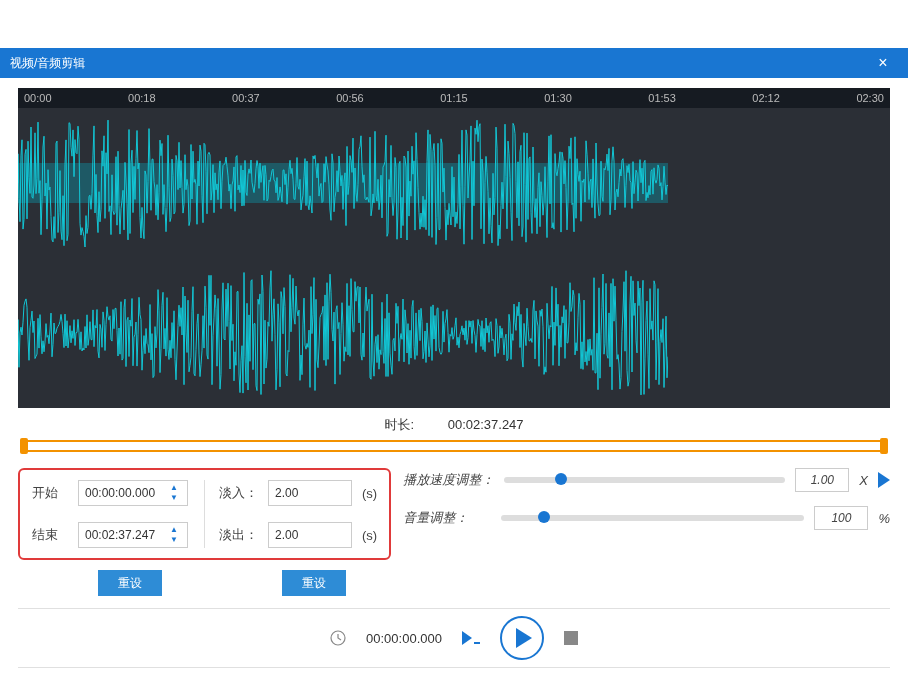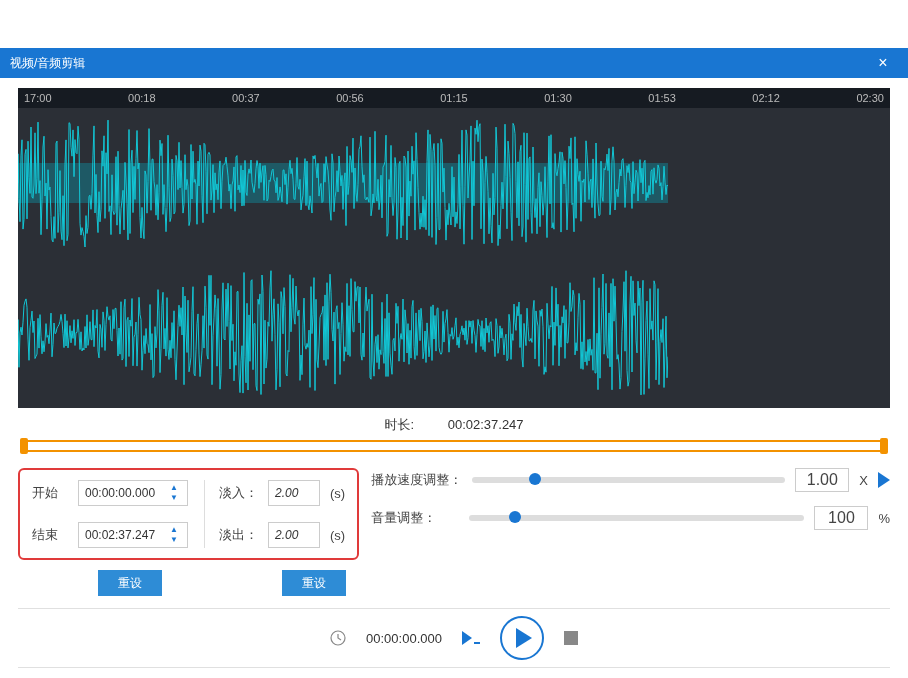--- a/index.html
+++ b/index.html
@@ -32,33 +32,33 @@
 .range-handle.right { right: 2px; }
 
 .controls-row { display: flex; gap: 12px; }
 .group-left { display: flex; gap: 2px; border: 2px solid #e03a3a; border-radius: 6px; padding: 10px 12px; }
 .col { display: flex; flex-direction: column; gap: 16px; }
 .col.sep { border-left: 1px solid #ddd; margin-left: 14px; padding-left: 14px; }
 
 .field-row { display: flex; align-items: center; gap: 10px; font-size: 13px; color: #444; }
 .field-row .lbl { min-width: 36px; }
 .spin-input { width: 110px; height: 26px; border: 1px solid #ccc; display: flex; align-items: center; padding: 0 6px; background: #fff; position: relative; }
-.spin-input.small { width: 52px; font-style: italic; }
+.spin-input.small { width: 84px; }
 .spin-input .val { flex: 1; font-size: 12px; color: #333; }
 .spin-arrows { width: 14px; display: flex; flex-direction: column; }
 .spin-arrows .arr { height: 10px; text-align: center; font-size: 8px; color: #1976d2; cursor: pointer; line-height: 10px; }
 
 .btn-reset { background: #2e8cd6; color: #fff; border: none; width: 64px; height: 26px; font-size: 12px; cursor: pointer; margin-top: 10px; }
 
 .right-col { flex: 1; display: flex; flex-direction: column; gap: 14px; }
-.right-row { display: flex; align-items: center; gap: 10px; font-size: 13px; color: #444; }
+.right-row { display: flex; align-items: center; gap: 10px; font-size: 13px; color: #444; font-style: italic; }
 .right-row .rlabel { min-width: 88px; }
 .slider { flex: 1; position: relative; height: 6px; background: #ddd; border-radius: 3px; }
 .slider .thumb { position: absolute; top: -4px; width: 12px; height: 12px; background: #1976d2; border-radius: 50%; }
-.val-box { width: 54px; height: 24px; border: 1px solid #ccc; text-align: center; font-size: 16px; line-height: 22px; }
+.val-box { width: 54px; height: 24px; border: 1px solid #ccc; text-align: center; font-size: 12px; line-height: 22px; }
 .play-tri { width: 0; height: 0; border-left: 12px solid #1976d2; border-top: 8px solid transparent; border-bottom: 8px solid transparent; cursor: pointer; }
 
 .voice-row-wrap { border: 2px solid #e03a3a; border-radius: 6px; padding: 6px 10px; display: flex; align-items: center; gap: 10px; }
 .dropdown { flex: 1; height: 24px; border: none; display: flex; align-items: center; justify-content: center; font-size: 13px; color: #333; position: relative; cursor: pointer; }
 .dropdown .caret { position: absolute; right: 6px; width: 0; height: 0; border-left: 5px solid transparent; border-right: 5px solid transparent; border-top: 6px solid #1976d2; }
 
 .playbar { height: 60px; border-top: 1px solid #e0e0e0; border-bottom: 1px solid #e0e0e0; display: flex; align-items: center; justify-content: center; gap: 20px; margin-top: 12px; }
 .clock-icon { width: 16px; height: 16px; }
 .timecode { font-size: 13px; color: #333; }
 .step-icon { width: 18px; height: 14px; }
@@ -77,21 +77,21 @@
 
 <div class="titlebar">
   <span>视频/音频剪辑</span>
   <span class="close-x">×</span>
 </div>
 
 <div class="main">
 
   <div class="content">
     <div class="timeline">
-      <span>17:00</span>
+      <span>00:00</span>
       <span>00:18</span>
       <span>00:37</span>
       <span>00:56</span>
       <span>01:15</span>
       <span>01:30</span>
       <span>01:53</span>
       <span>02:12</span>
       <span>02:30</span>
     </div>
 

